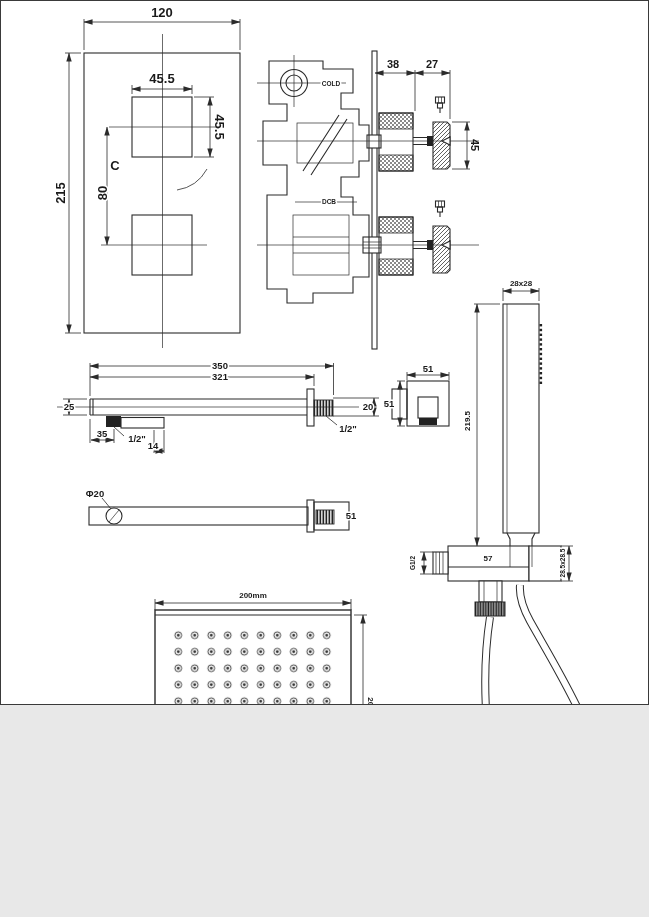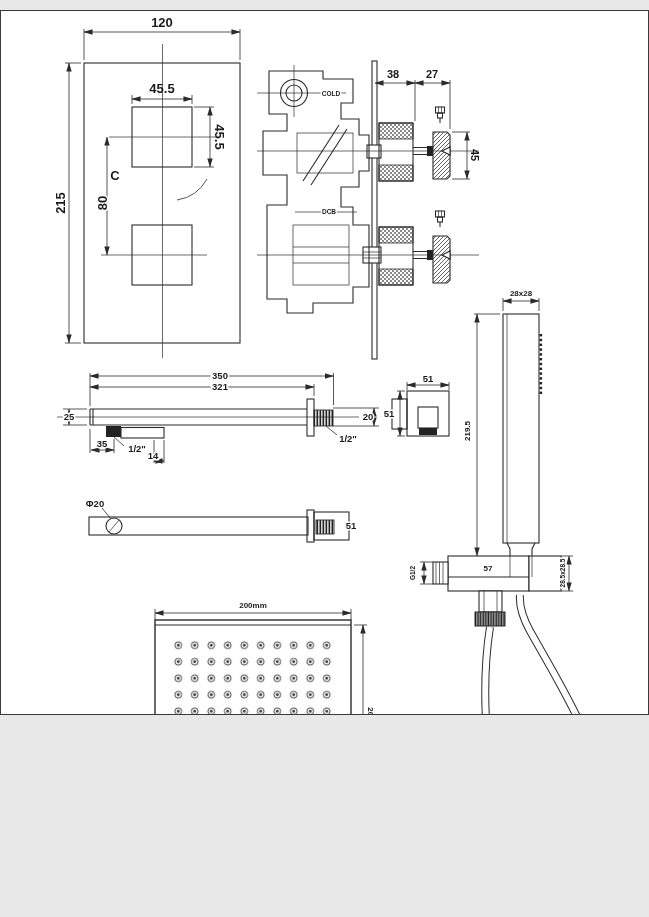--- a/index.html
+++ b/index.html
@@ -1,17 +1,17 @@
 <!DOCTYPE html>
 <html><head>
 <meta charset="utf-8">
 <style>
   html,body{margin:0;padding:0;background:#e8e8e8;}
   #stage{
-    position:relative;width:649px;height:705px;margin:10px auto;
+    position:relative;width:649px;height:705px;margin:0 auto;
     background:#ffffff;border:1px solid #3a3a3a;box-sizing:border-box;
     font-family:"Liberation Sans",sans-serif;overflow:hidden;
   }
   svg{position:absolute;left:0;top:0;}
   .ol{stroke:#2b2b2b;stroke-width:1.1;fill:none;}
   .ol2{stroke:#2b2b2b;stroke-width:1.4;fill:none;}
   .thin{stroke:#2b2b2b;stroke-width:0.7;fill:none;}
   .dl{stroke:#2b2b2b;stroke-width:0.8;fill:none;}
   .wf{fill:#ffffff;stroke:#2b2b2b;stroke-width:1.1;}
   .bf{fill:#222222;stroke:none;}

